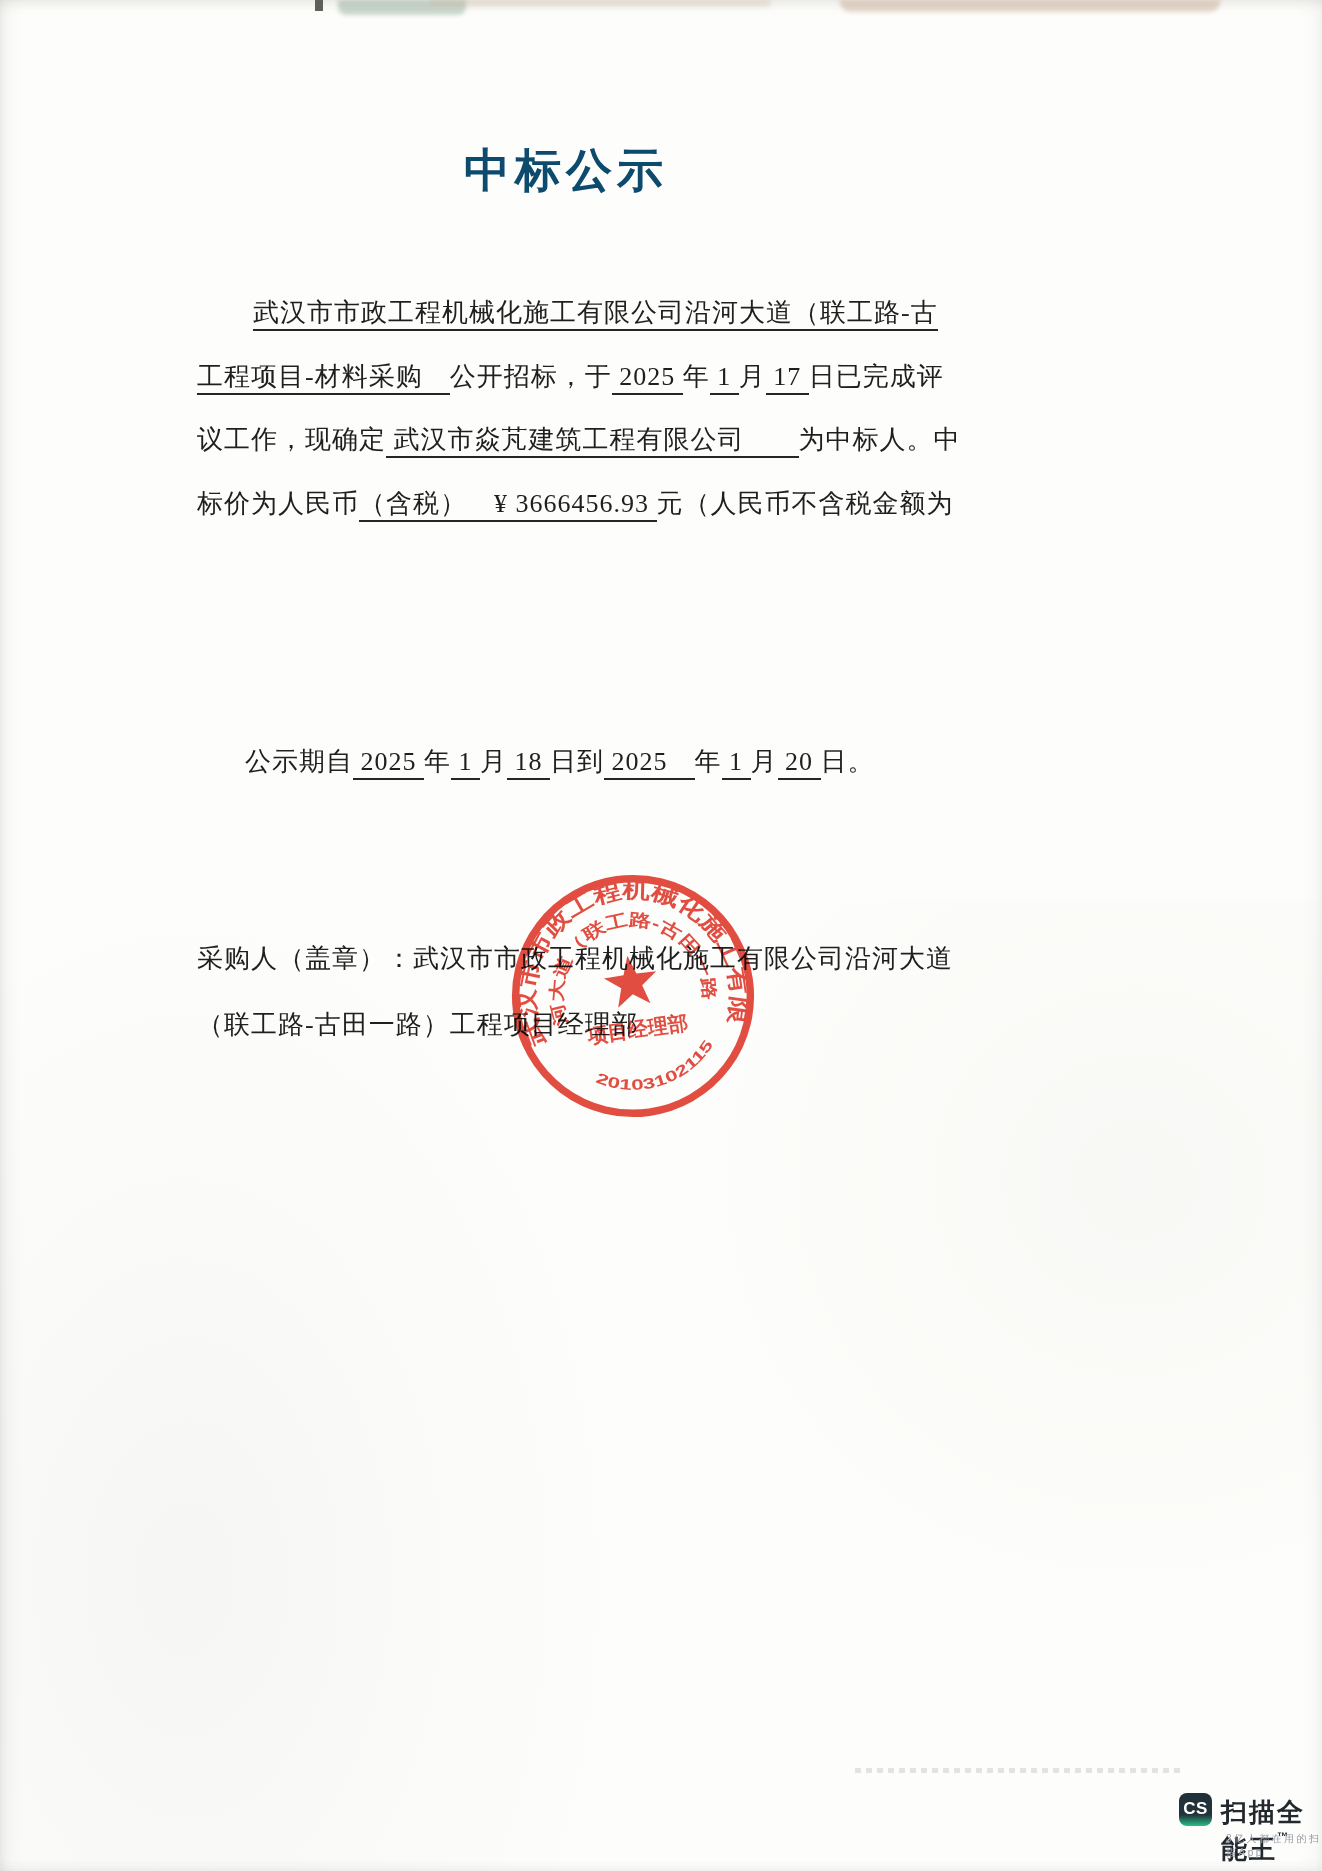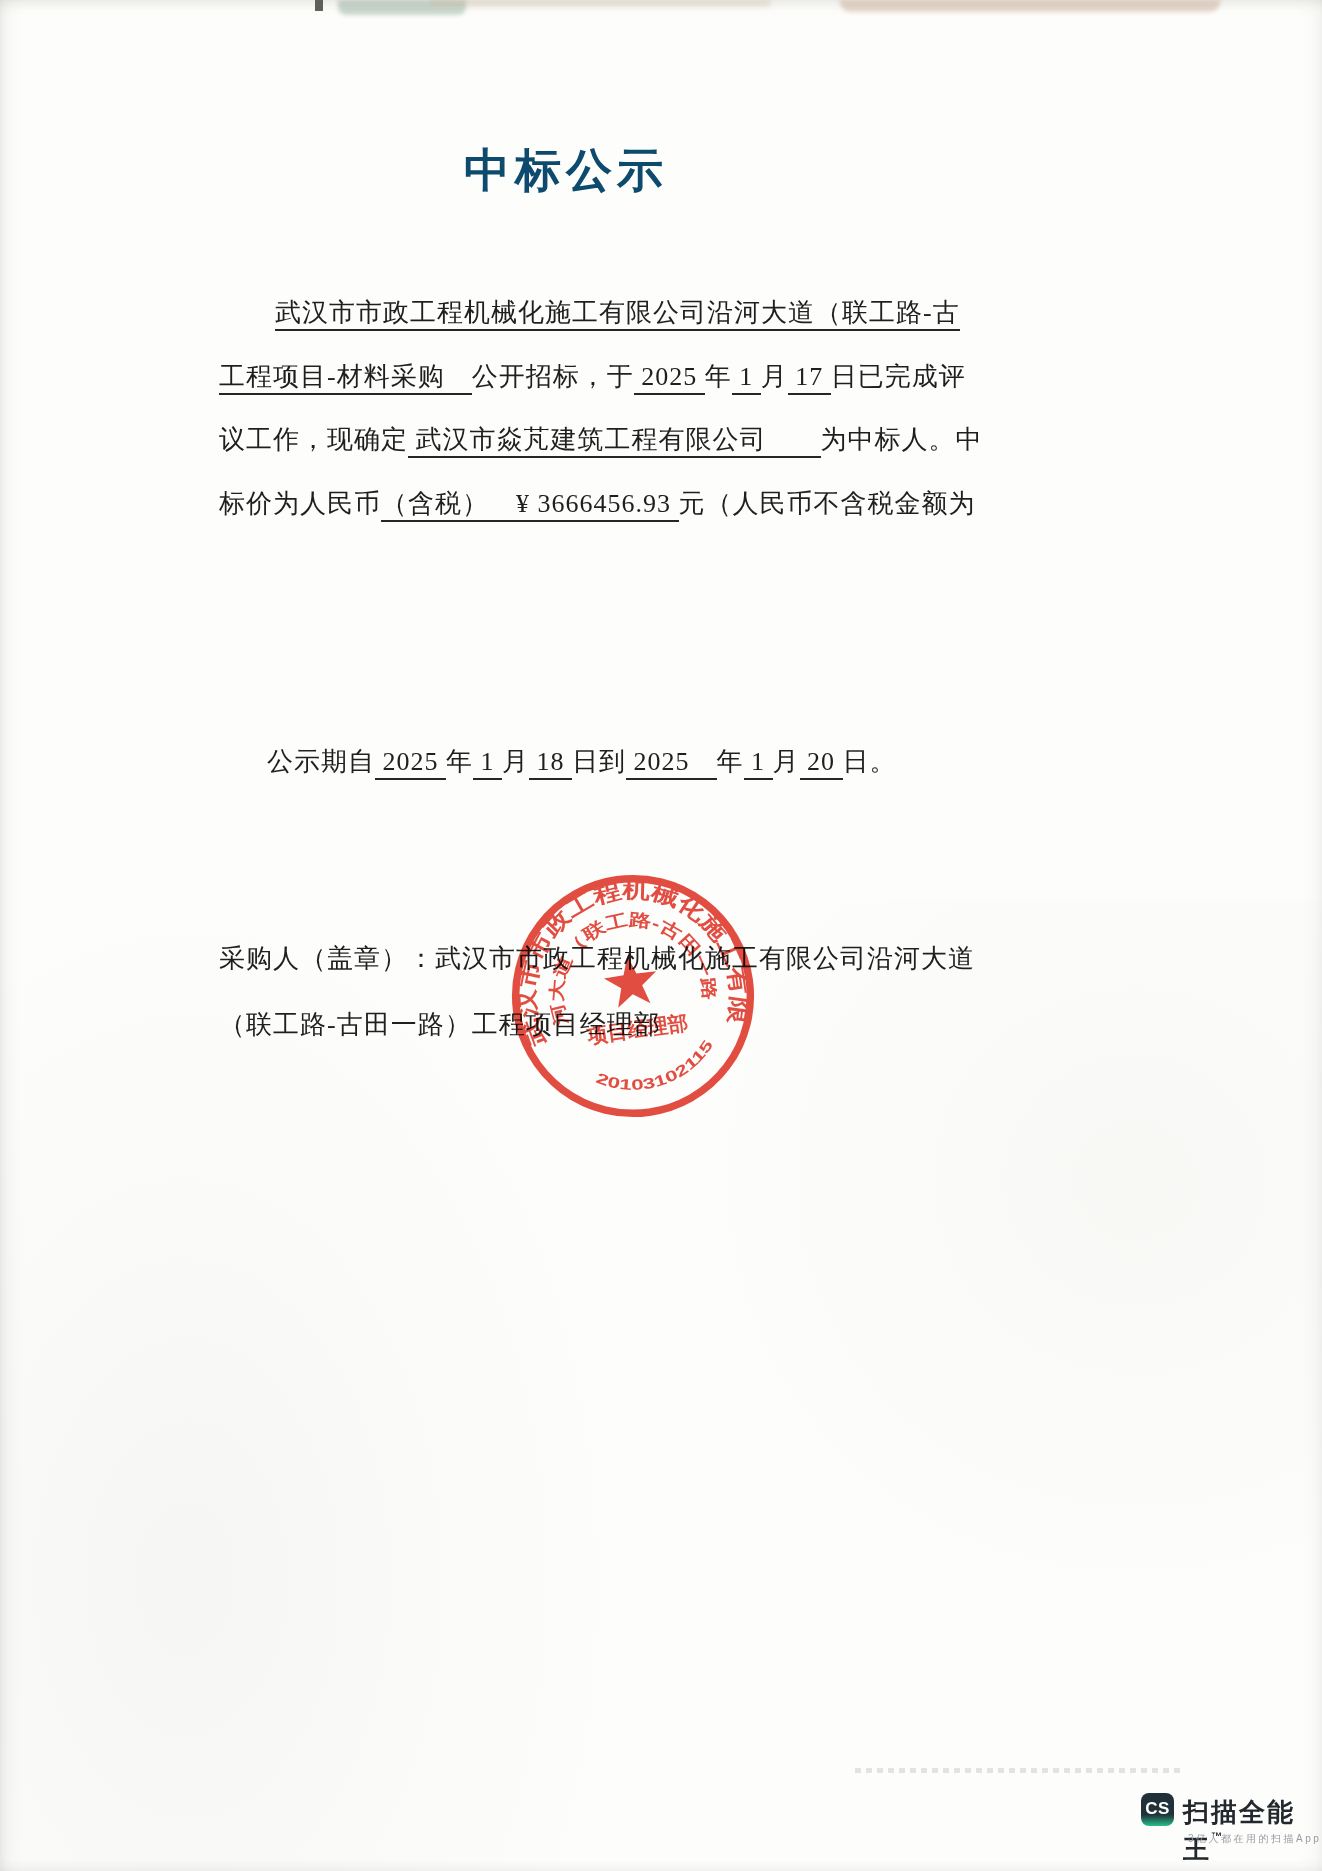--- a/index.html
+++ b/index.html
@@ -32,33 +32,33 @@
     background:repeating-linear-gradient(90deg,rgba(90,90,90,.35) 0 6px,rgba(0,0,0,0) 6px 11px);opacity:.45;filter:blur(.5px);}
 
   .doc-title{
     position:absolute;left:197px;top:140px;width:738px;
     text-align:center;font-size:46px;font-weight:bold;letter-spacing:5px;color:#0c4a6e;z-index:3;
   }
   .textcol{position:absolute;left:197px;width:740px;z-index:3;}
   .para1{top:281px;}
   .para2{top:730px;}
   .sign{top:926px;}
-  .line{line-height:63.5px;font-size:26px;letter-spacing:1px;white-space:nowrap;margin-left:22px;}
+  .line{line-height:63.5px;font-size:26px;letter-spacing:1px;white-space:nowrap;}
   .sign .line{line-height:66px;}
   .indent{text-indent:56px;}
   .indent2{text-indent:48px;}
   .u{border-bottom:2px solid #262626;padding-bottom:2px;}
 
   .stamp{
     position:absolute;left:505px;top:868px;width:256px;height:256px;z-index:4;
     mix-blend-mode:multiply;transform:rotate(-8deg);opacity:.92;
   }
   .stamp text{font-family:"Liberation Sans","DejaVu Sans",sans-serif;font-weight:bold;}
 
-  .wm{position:absolute;z-index:6;font-family:"Liberation Sans","DejaVu Sans",sans-serif;}
+  .wm{position:absolute;z-index:6;font-family:"Liberation Sans","DejaVu Sans",sans-serif;margin-left:38px;}
   .wm-logo{
     left:1141px;top:1793px;width:33px;height:33px;border-radius:8px;
     background:linear-gradient(180deg,#1f3038 0%,#22333b 66%,#27c086 100%);
     display:flex;align-items:center;justify-content:center;
   }
   .wm-logo span{color:#fff;font-weight:bold;font-size:17px;letter-spacing:.5px;transform:translateY(-1px);}
   .wm-name{left:1183px;top:1795px;font-size:26px;font-weight:600;color:#23282e;letter-spacing:2px;}
   .wm-tm{font-size:11px;vertical-align:18px;color:#23282e;}
   .wm-tagline{left:1188px;top:1832px;font-size:10px;color:#969ca3;letter-spacing:2.5px;}
 </style>

